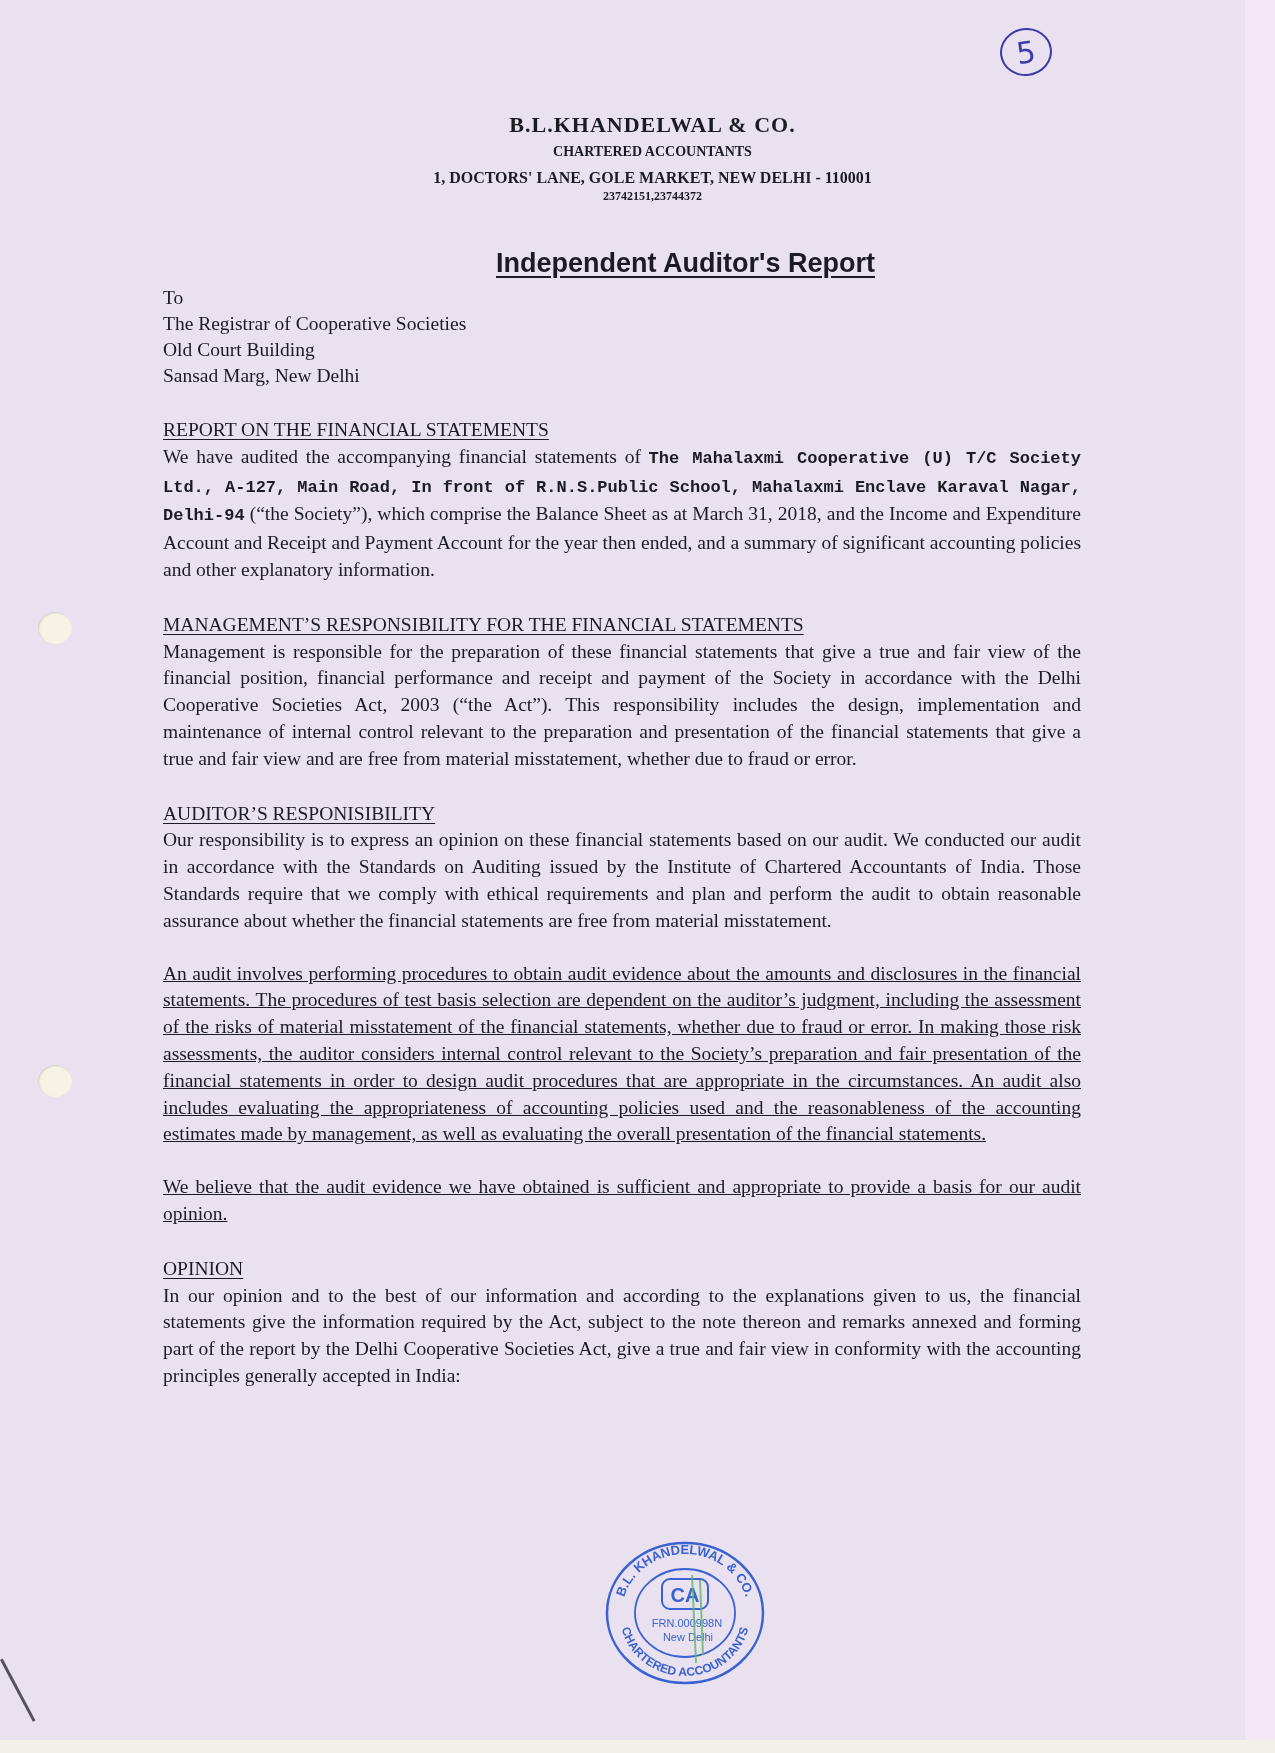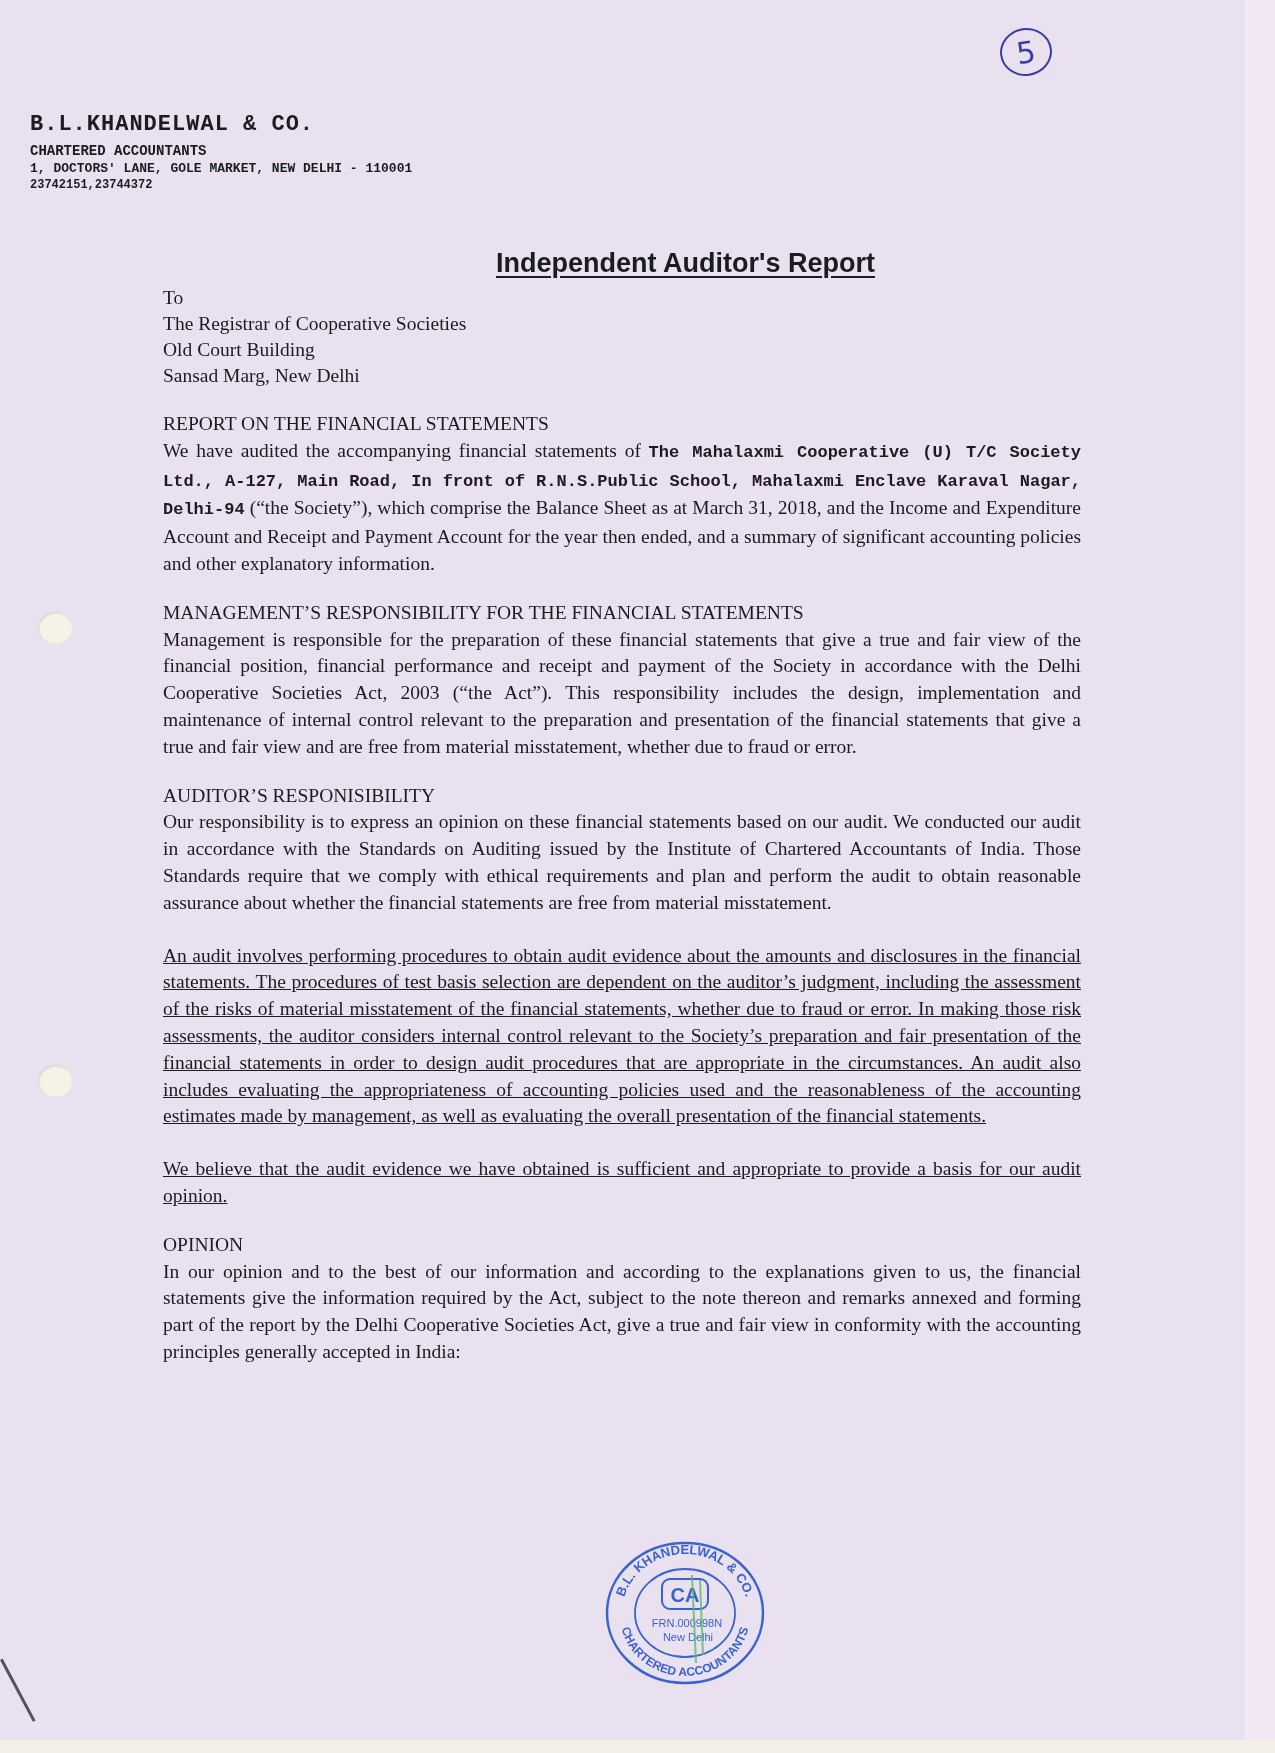--- a/index.html
+++ b/index.html
@@ -23,39 +23,39 @@
     background: #f1e8f3;
   }
   .page-number {
     position: absolute; left: 1000px; top: 28px; width: 48px; height: 44px;
     border: 2.5px solid #3a3aa8; border-radius: 50%;
     color: #3a3aa8; font-family: "DejaVu Sans", sans-serif; font-size: 30px;
     display: flex; align-items: center; justify-content: center;
     transform: rotate(-8deg);
   }
   .letterhead {
-    position: absolute; left: 0; top: 112px; width: 1275px; text-align: left;
-    font-family: Liberation Mono, monospace; font-weight: bold;
+    position: absolute; left: 0; top: 112px; width: 1275px; text-align: center;
+    font-family: Liberation Serif, serif; font-weight: bold;
   }
   .lh-name { font-size: 22px; letter-spacing: 1px; margin-left: 30px; }
   .lh-sub { font-size: 14px; margin-top: 6px; margin-left: 30px; }
-  .lh-addr { font-size: 13px; margin-top: 2px; margin-left: 30px; }
+  .lh-addr { font-size: 16px; margin-top: 9px; margin-left: 30px; }
   .lh-phone { font-size: 12px; margin-top: 2px; margin-left: 30px; }
 
   .title {
     position: absolute; left: 0; top: 248px; width: 1275px; text-align: center;
     font-family: "Liberation Sans", sans-serif; font-weight: bold; font-size: 27px;
     text-decoration: underline; text-underline-offset: 4px; margin-left: 48px;
   }
   .body {
     position: absolute; left: 163px; top: 285px; width: 918px;
     font-size: 19.5px; line-height: 26.8px;
   }
   .addressee div { line-height: 26px; }
-  .heading { text-underline-offset: 3px; margin-top: 22px; }
+  .heading { text-decoration: underline; text-underline-offset: 3px; margin-top: 28px; }
   .para { text-align: justify; }
   .para.spaced { margin-top: 26px; text-decoration: underline; }
   .mono { font-family: "Liberation Mono", monospace; font-weight: bold; font-size: 17px; }
 
   .hole {
     position: absolute; width: 34px; height: 32px; border-radius: 50%;
     background: #f6f3e6; box-shadow: inset 1px 1px 2px rgba(0,0,0,0.15);
   }
   .crease {
     position: absolute; left: 0; top: 1660px; width: 3px; height: 70px;

